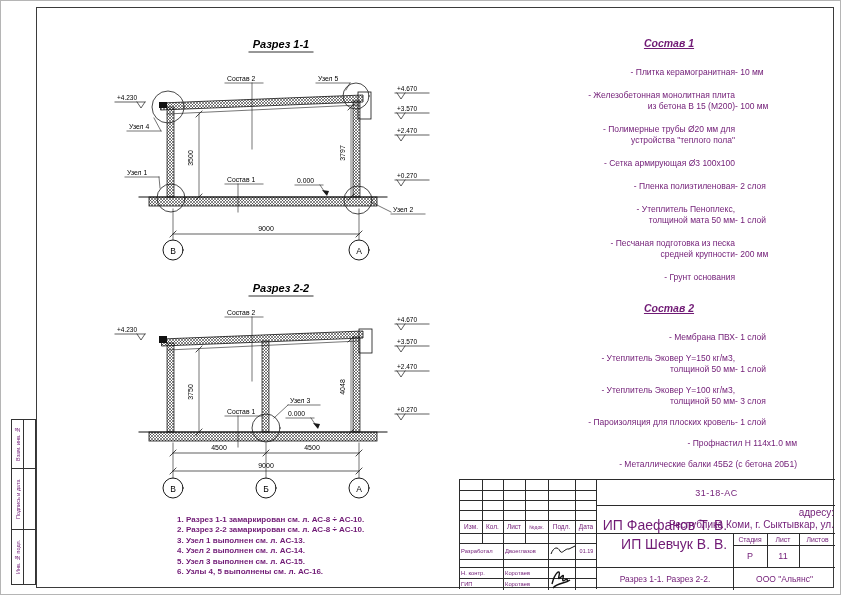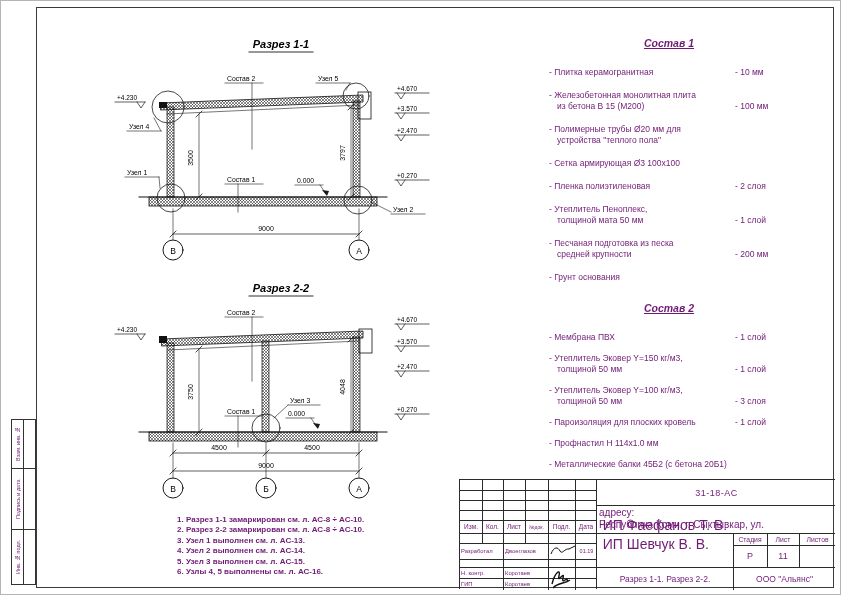--- a/index.html
+++ b/index.html
@@ -1,38 +1,38 @@
 <!DOCTYPE html>
 <html><head>
 <meta charset="utf-8">
 <style>
   html,body{margin:0;padding:0;background:#e8e8e8;font-family:"Liberation Sans",sans-serif;}
   #page{position:relative;width:841px;height:595px;background:#ffffff;border:1px solid #b5b5b5;box-sizing:border-box;overflow:hidden;color:#701a75;}
   #frame{position:absolute;left:35px;top:6px;right:6px;bottom:6px;border:1.5px solid #3b3b3b;}
   
   .sostav{position:absolute;width:265px;font-size:8.5px;line-height:1.3;}
   .sostav-title{width:240px;text-align:center;font-weight:bold;font-style:italic;text-decoration:underline;font-size:10.5px;margin-bottom:16px;}
-  .item-row{display:flex;align-items:flex-end;margin-bottom:12px;}
+  .item-row{display:flex;align-items:flex-end;margin-bottom:12px;text-align:right;}
   .s2 .item-row{margin-bottom:10px;}
   .item-name{width:178px;white-space:pre-line;padding-left:8px;text-indent:-8px;}
   .item-qty{white-space:nowrap;}
   
   #notes{position:absolute;left:176px;top:514px;width:290px;font-size:8px;line-height:1.3;font-weight:bold;}
   
   #stampcol{position:absolute;left:10px;top:418px;width:25px;}
   .stamp-box{position:relative;border:1px solid #333;width:25px;box-sizing:border-box;margin-top:-1px;}
   .stamp-box:first-child{margin-top:0;}
   .stamp-div{position:absolute;left:11px;top:0;bottom:0;width:0;border-left:1px solid #333;}
   .stamp-label{position:absolute;left:0;top:0;bottom:0;width:11px;display:flex;align-items:center;justify-content:center;writing-mode:vertical-rl;transform:rotate(180deg);font-size:5.5px;white-space:nowrap;}
   
   #tb-left{position:absolute;left:458px;top:478px;width:137px;height:110px;border-left:1.4px solid #2b2b2b;border-top:1.4px solid #2b2b2b;box-sizing:border-box;font-size:6.5px;}
   #tb-right{position:absolute;left:595px;top:478px;width:239px;height:110px;border-top:1.4px solid #2b2b2b;border-left:1.2px solid #2b2b2b;box-sizing:border-box;}
   .hline{position:absolute;height:0;border-top:1px solid #2b2b2b;}
   .vline{position:absolute;width:0;border-left:1px solid #2b2b2b;}
-  .cell{position:absolute;display:flex;align-items:center;justify-content:center;text-align:left;overflow:hidden;}
+  .cell{position:absolute;display:flex;align-items:center;justify-content:center;text-align:right;overflow:hidden;}
   .pre{white-space:pre-line;}
   .sig{position:absolute;}
 </style>
 </head>
 <body>
 
 <div id="page">
   <div id="frame"></div>
 
   <svg style="position:absolute;left:40px;top:18px;" width="440" height="500" viewBox="0 0 440 500">

